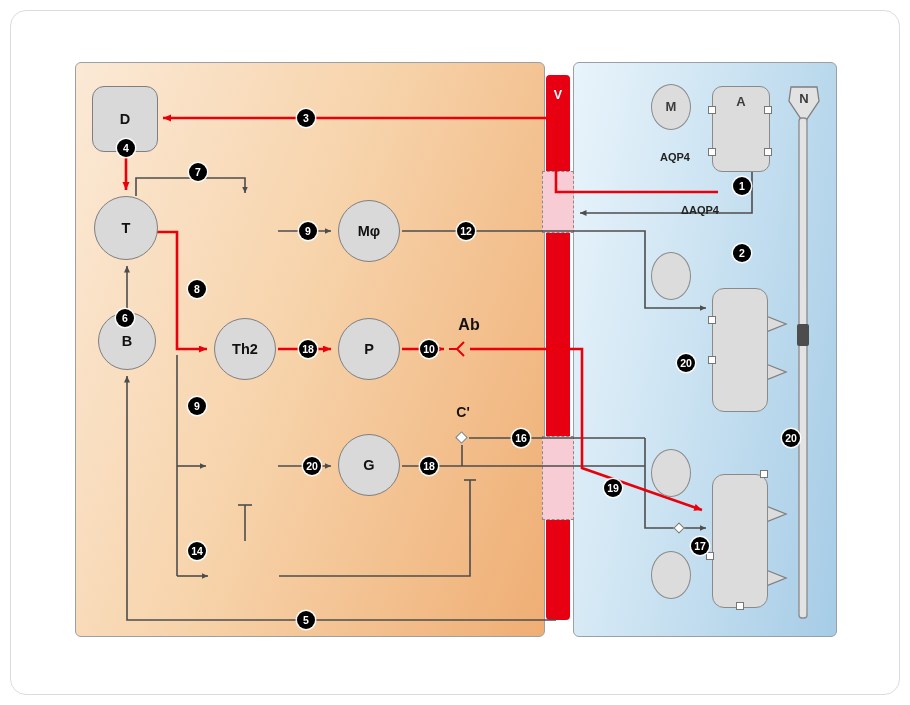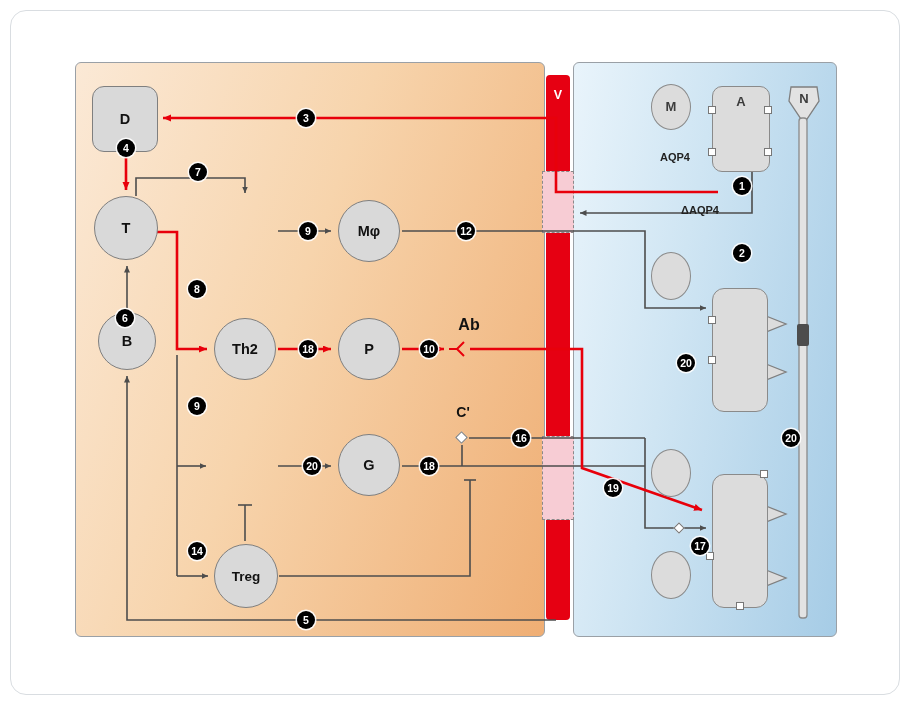--- a/index.html
+++ b/index.html
@@ -94,21 +94,20 @@
     </g>
   </svg>
 
   <div class="cell rrect" style="left:92px;top:86px;width:66px;height:66px">D</div>
   <div class="cell circle" style="left:94px;top:196px;width:64px;height:64px">T</div>
   <div class="cell circle" style="left:98px;top:312px;width:58px;height:58px">B</div>
   <div class="cell circle" style="left:338px;top:200px;width:62px;height:62px">Mφ</div>
   <div class="cell circle" style="left:214px;top:318px;width:62px;height:62px">Th2</div>
   <div class="cell circle" style="left:338px;top:318px;width:62px;height:62px">P</div>
   <div class="cell circle" style="left:338px;top:434px;width:62px;height:62px">G</div>
-  <div class="cell circle" style="left:214px;top:544px;width:64px;height:64px;font-size:13.5px">Treg</div>
 
   <div class="ellipse" style="left:651px;top:84px;width:40px;height:46px"></div>
   <div class="ellipse" style="left:651px;top:252px;width:40px;height:48px"></div>
   <div class="ellipse" style="left:651px;top:449px;width:40px;height:48px"></div>
   <div class="ellipse" style="left:651px;top:551px;width:40px;height:48px"></div>
   <div class="astro" style="left:712px;top:86px;width:58px;height:86px;border-radius:10px"></div>
   <div class="astro" style="left:712px;top:288px;width:56px;height:124px;border-radius:12px"></div>
   <div class="astro" style="left:712px;top:474px;width:56px;height:134px;border-radius:12px"></div>
 
   <div class="sq" style="left:708px;top:106px"></div>

